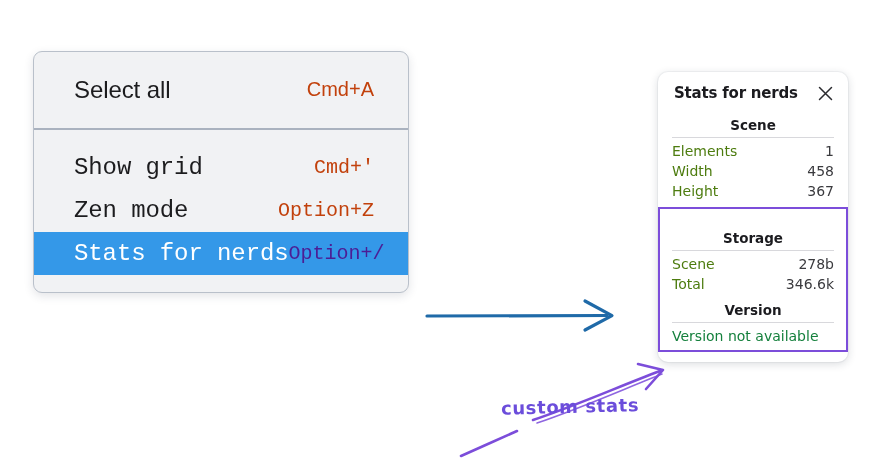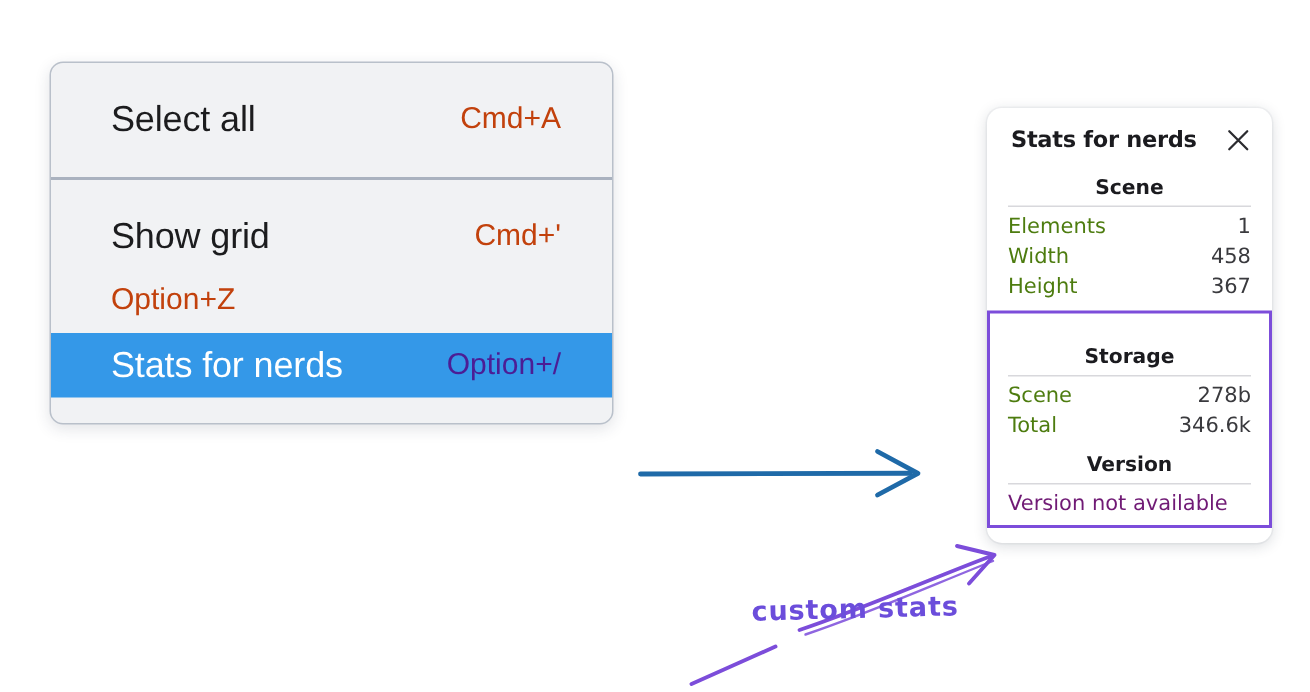--- a/index.html
+++ b/index.html
@@ -13,40 +13,41 @@
     position: relative;
     overflow: hidden;
     font-family: "Liberation Sans", sans-serif;
     -webkit-font-smoothing: antialiased;
   }
 
   
   #context-menu {
     position: absolute;
     left: 33px;
-    top: 41px;
+    top: 51px;
     width: 376px;
     background: #f1f2f4;
     border: 1px solid #b9c0ca;
     border-radius: 9px;
     box-shadow: 0 3px 10px rgba(40,50,70,0.13);
     overflow: hidden;
     box-sizing: border-box;
   }
   .menu-group {
     padding: 0;
   }
   .menu-group.group-top {
     padding-top: 16px;
     padding-bottom: 17px;
     border-bottom: 2px solid #aab2bf;
   }
   .menu-group.group-bottom {
     padding-top: 16px;
     padding-bottom: 17px;
+    font-family: Liberation Mono, monospace;
   }
   .menu-item {
     display: flex;
     align-items: center;
     justify-content: space-between;
     padding: 0 34px 0 40px;
     height: 43px;
     box-sizing: border-box;
     cursor: default;
   }
@@ -148,21 +149,21 @@
   #custom-stats-block {
     border: 2px solid #7c4dda;
     margin: 6px 0 0 0;
     padding: 19px 12px 6px 12px;
   }
   #custom-stats-block .section-title {
     padding-top: 2px;
   }
   .version-text {
     font-size: 14px;
-    color: #701a75;
+    color: #15803d;
     padding-top: 2px;
   }
   #version-section {
     margin-top: 6px;
   }
 
   
   #annotation-label {
     position: absolute;
     left: 501px;
@@ -194,20 +195,21 @@
       <span class="mi-shortcut">Cmd+A</span>
     </div>
   </div>
 
   <div class="menu-group group-bottom">
     <div class="menu-item">
       <span class="mi-label">Show grid</span>
       <span class="mi-shortcut">Cmd+'</span>
     </div>
     <div class="menu-item">
+      <span class="mi-label">Zen mode</span>
       <span class="mi-shortcut">Option+Z</span>
     </div>
     <div class="menu-item selected">
       <span class="mi-label">Stats for nerds</span>
       <span class="mi-shortcut">Option+/</span>
     </div>
   </div>
 
 </div>
 

